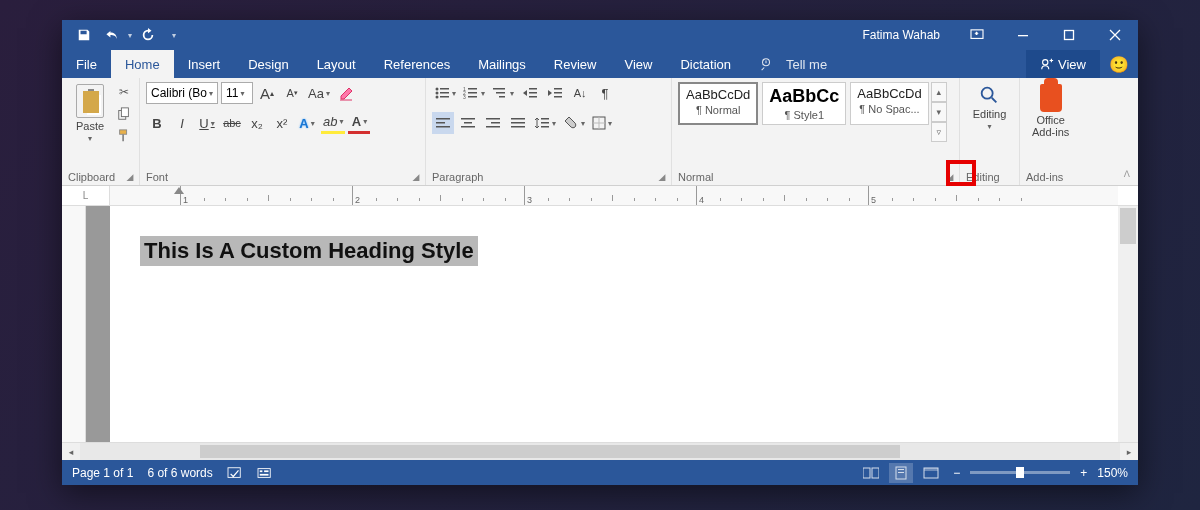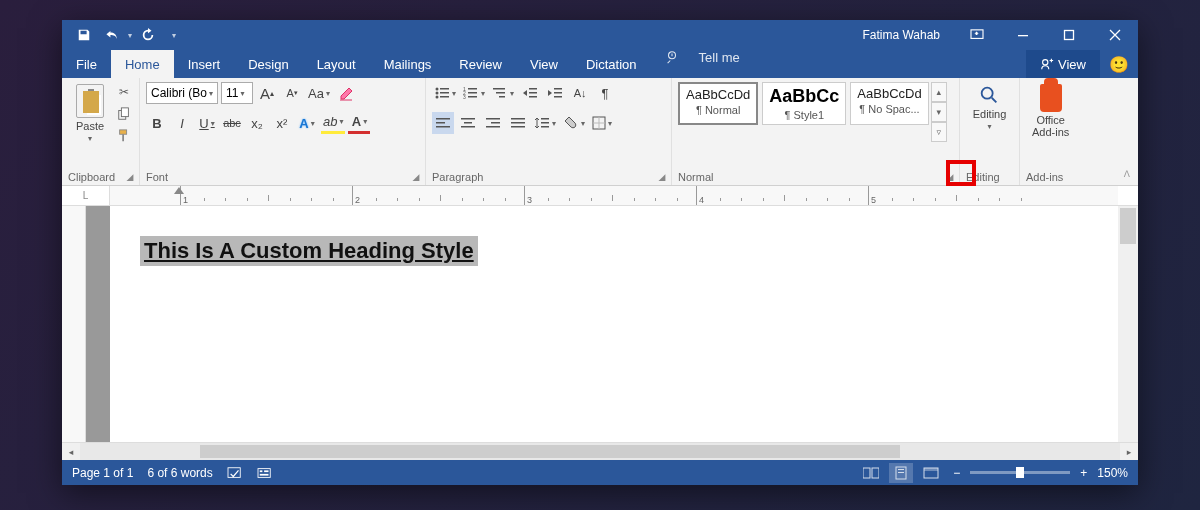--- a/index.html
+++ b/index.html
@@ -8,21 +8,21 @@
   .titlebar { height: 30px; background: #2b579a; display: flex; align-items: center; color: #fff; font-size: 12px; }
   .qat { display: flex; align-items: center; gap: 4px; padding-left: 10px; }
   .qat-btn { width: 24px; height: 24px; display: flex; align-items: center; justify-content: center; color: #fff; }
   .title-text { position: absolute; left: 0; right: 0; text-align: center; pointer-events: none; }
   .title-right { margin-left: auto; display: flex; align-items: center; gap: 0; padding-right: 0; }
   .user-name { font-size: 12px; padding: 0 14px; }
   .winctl { width: 46px; height: 30px; display: flex; align-items: center; justify-content: center; color: #fff; }
   .tabbar { height: 28px; background: #2b579a; display: flex; align-items: stretch; color: #fff; font-size: 13px; }
   .tab { padding: 0 14px; display: flex; align-items: center; cursor: pointer; }
   .tab.active { background: #f3f3f3; color: #2b579a; }
-  .tellme { display: flex; align-items: flex-start; gap: 20px; opacity: 0.85; }
+  .tellme { display: flex; align-items: center; gap: 13px; opacity: 0.85; }
   .share-btn { margin-left: auto; padding: 0 14px; display: flex; align-items: center; gap: 4px; background: #1e4a8c; }
   .emoji { width: 38px; display: flex; align-items: center; justify-content: center; font-size: 16px; }
   .ribbon { height: 108px; background: #f3f3f3; border-bottom: 1px solid #d0d0d0; display: flex; position: relative; }
   .group { border-right: 1px solid #e0e0e0; display: flex; flex-direction: column; padding: 4px 6px 0 6px; position: relative; }
   .group-body { flex: 1; display: flex; align-items: flex-start; }
   .group-label { text-align: left; font-size: 11px; color: #666; padding: 2px 0; position: relative; }
   .collapse-chevron { position: absolute; right: 6px; top: 4px; color: #999; font-size: 9px; }
   .launcher-icon { position: absolute; right: 3px; bottom: 2px; width: 12px; height: 12px; color: #888; font-size: 9px; display: flex; align-items: center; justify-content: center; }
   .big-btn { display: flex; flex-direction: column; align-items: center; justify-content: flex-start; padding: 2px 6px; font-size: 11px; color: #444; gap: 2px; min-width: 44px; }
   .paste-icon { width: 28px; height: 34px; background: linear-gradient(#d4a84a,#d4a84a) 6px 6px/16px 22px no-repeat, linear-gradient(#fff,#fff) 10px 10px/14px 20px no-repeat, linear-gradient(#888,#888) 11px 4px/6px 3px no-repeat; border: 1px solid #aaa; border-radius: 2px; position: relative; }
@@ -51,21 +51,21 @@
   .addin-icon::before { content: ""; position: absolute; top: -6px; left: 4px; width: 14px; height: 8px; background: #e8501f; border-radius: 4px 4px 0 0; }
   .ruler-row { height: 20px; background: #fff; display: flex; border-bottom: 1px solid #ddd; }
   .ruler-corner { width: 48px; display: flex; align-items: center; justify-content: center; font-size: 10px; color: #888; border-right: 1px solid #ddd; }
   .ruler-h { flex: 1; position: relative; background: #f8f8f8; overflow: hidden; }
   .ruler-tick { position: absolute; top: 0; height: 100%; border-left: 1px solid #999; font-size: 9px; color: #666; padding-left: 2px; display: flex; align-items: flex-end; }
   .doc-area { flex: 1; display: flex; background: #fff; position: relative; overflow: hidden; }
   .ruler-v { width: 24px; background: #f8f8f8; border-right: 1px solid #ddd; }
   .page-gutter { width: 24px; background: #999999; }
   .page { flex: 1; background: #fff; padding: 30px 30px; }
   .heading-sel { display: inline-block; background: #b8b8b8; padding: 2px 4px; }
-  .heading-text { font-size: 22px; font-weight: bold; text-decoration: underline; color: #111; }
+  .heading-text { font-size: 22px; font-weight: bold; color: #111; }
   .vscroll { width: 20px; background: #f0f0f0; display: flex; flex-direction: column; }
   .vscroll .thumb { height: 36px; background: #cdcdcd; margin: 2px; }
   .hscroll-row { height: 18px; background: #f0f0f0; display: flex; border-top: 1px solid #ddd; }
   .hscroll-track { flex: 1; background: #e8e8e8; position: relative; }
   .hscroll-track .thumb { position: absolute; left: 120px; width: 700px; top: 2px; bottom: 2px; background: #cdcdcd; }
   .hscroll-arrow { width: 18px; display:flex; align-items:center; justify-content:center; font-size:9px; color:#666; }
   .statusbar { height: 25px; background: #2b579a; color: #fff; display: flex; align-items: center; font-size: 12px; padding: 0 10px; gap: 14px; }
   .status-right { margin-left: auto; display: flex; align-items: center; gap: 6px; }
   .view-btn { width: 24px; height: 20px; display: flex; align-items: center; justify-content: center; opacity: 0.8; }
   .view-btn.active { background: rgba(255,255,255,0.25); }
@@ -125,20 +125,21 @@
       </div>
     </div>
   </div>
 
   <div class="tabbar">
     <div class="tab">File</div>
     <div class="tab active">Home</div>
     <div class="tab">Insert</div>
     <div class="tab">Design</div>
     <div class="tab">Layout</div>
+    <div class="tab">References</div>
     <div class="tab">Mailings</div>
     <div class="tab">Review</div>
     <div class="tab">View</div>
     <div class="tab">Dictation</div>
     <div class="tab tellme">
       <svg width="14" height="14" viewBox="0 0 16 16">
           <circle cx="8" cy="6" r="4" fill="none" stroke="#fff" stroke-width="1.2"></circle>
           <path d="M8 4v3M8 9v.5" stroke="#fff" stroke-width="1.2"></path>
           <path d="M6 12l-3 3" stroke="#fff" stroke-width="1.2"></path>
         </svg>

